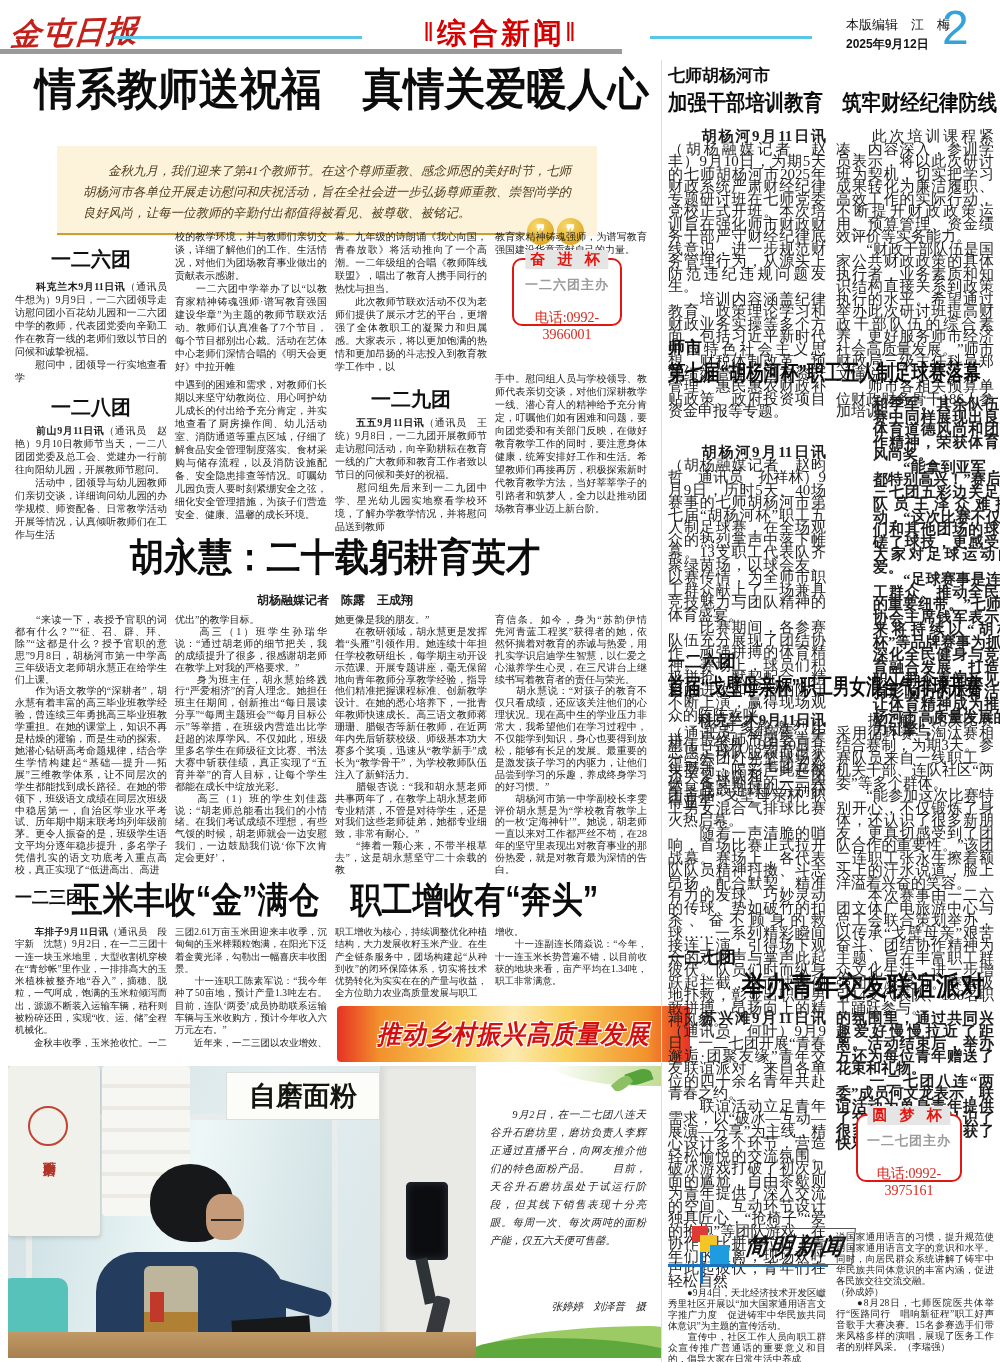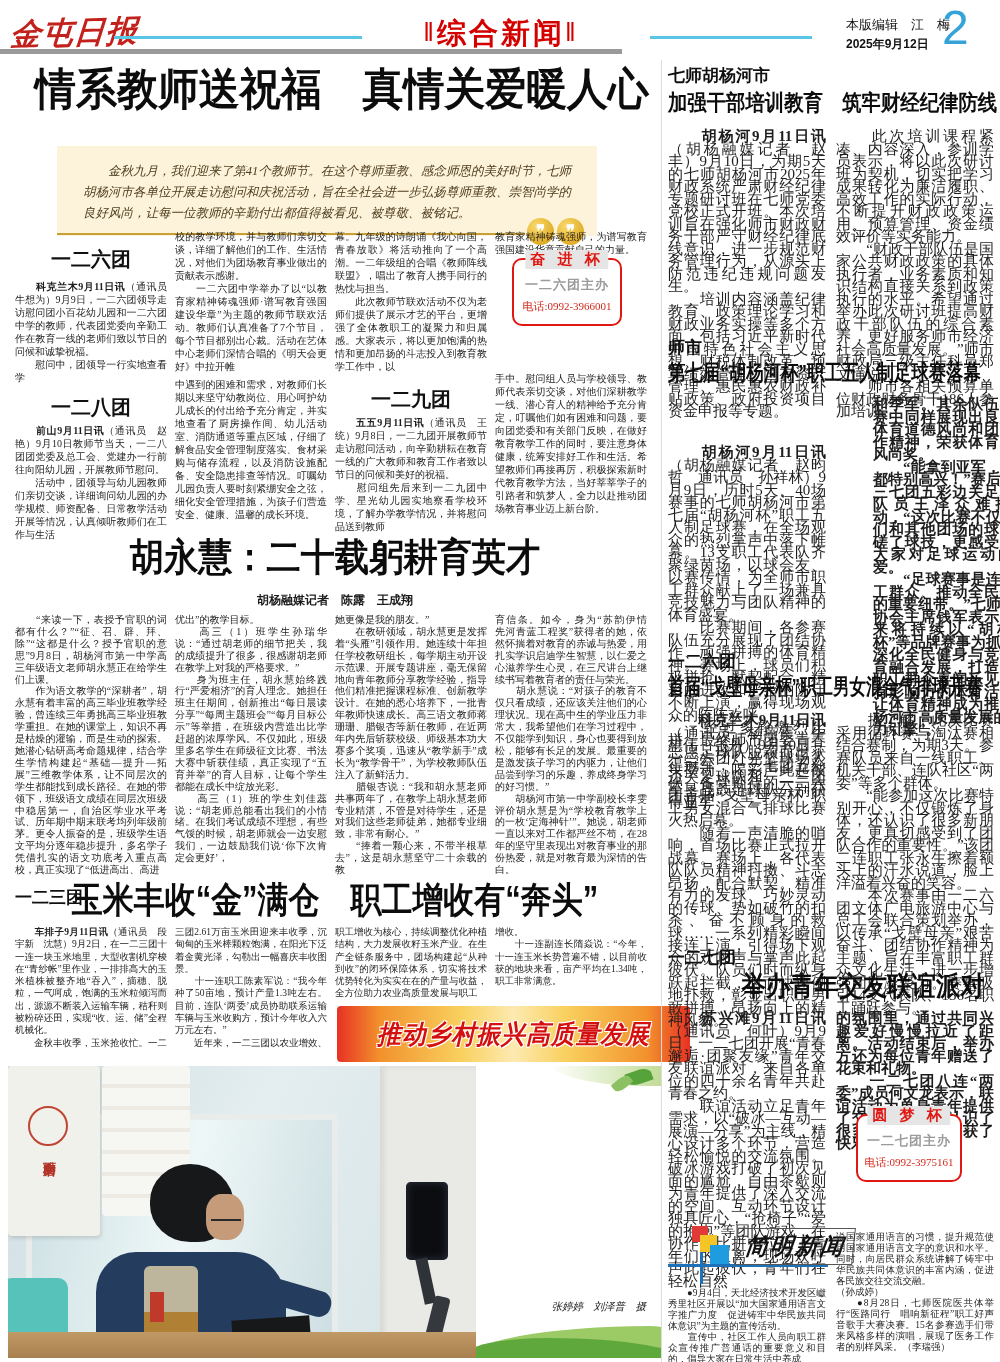--- a/index.html
+++ b/index.html
@@ -23,21 +23,21 @@
   .bigh>span{display:inline-block;}
   .rh{font-family:"Liberation Sans","DejaVu Sans",sans-serif;font-weight:900;color:#0c0c0c;white-space:nowrap;}
   .rh>span{display:inline-block;transform-origin:left center;}
   
   .prize{position:absolute;border:2px solid #e01812;border-radius:10px;text-align:center;background:#fff;}
   .prize .ptitle{position:absolute;top:-10px;left:50%;transform:translateX(-50%);background:#e5e5e5;
         padding:0 5px;color:#e01812;font-weight:900;font-size:15px;letter-spacing:4px;white-space:nowrap;
         font-family:"Liberation Sans",sans-serif;}
   .prize .phost{margin-top:16px;color:#9b9b9b;font-weight:700;font-size:13px;letter-spacing:1px;
         font-family:"Liberation Sans",sans-serif;}
-  .prize .pphone{margin-top:5px;color:#d42a1e;font-size:11px;}
+  .prize .pphone{margin-top:15px;color:#d42a1e;font-size:14px;}
   
   .cyan{background:#59c6e6;height:3px;}
   .grayrule{background:#9a9a9a;}
   .mast{font-style:italic;font-weight:900;font-size:31px;color:#c3221c;transform:rotate(-2deg) skewX(-6deg);
         letter-spacing:1px;}
   .secname{color:#d40000;font-weight:900;font-size:29px;letter-spacing:3px;
         font-family:"Liberation Sans",sans-serif;white-space:nowrap;}
   .secname .bars{font-size:26px;font-weight:400;position:relative;top:-2px;color:#d40000;}
   .pageno{font-family:"Liberation Sans",sans-serif;font-size:48px;color:#35a3d8;font-weight:400;}
   .edline{font-family:"Liberation Sans",sans-serif;font-weight:400;font-size:13px;color:#111;}
@@ -139,20 +139,21 @@
 </div>
 
 <div class="abs" style="left:8px;top:1066px;width:468px;height:292px;overflow:hidden;background:linear-gradient(115deg,#cfdde2,#e4eef0 45%,#d6e2e4);">
   <div class="abs" style="left:18px;top:48px;width:300px;height:244px;background:linear-gradient(100deg,#cde0e4,#eef7f7 50%,#cddee2);border:6px solid #e8eceb;"></div>
   <div class="abs" style="left:372px;top:0;width:96px;height:292px;background:#e9e9e5;box-shadow:inset 4px 0 6px rgba(0,0,0,.08);"></div>
   <div class="abs" style="left:0;top:0;width:92px;height:170px;background:#f1f1ec;border-radius:4px;box-shadow:1px 2px 4px rgba(0,0,0,.15);">
     <div class="abs" style="left:20px;top:40px;width:36px;height:36px;border:2px solid #c04433;border-radius:50%;"></div>
     <div class="abs" style="left:32px;top:86px;writing-mode:vertical-rl;color:#b23327;font-weight:700;font-size:13px;">磨面粉</div>
   </div>
   <div class="abs" style="left:94px;top:0;width:88px;height:150px;background:repeating-linear-gradient(180deg,#f6f6f2 0 18px,#eceae2 18px 22px);border-radius:4px;"></div>
+  <div class="abs" style="left:218px;top:6px;width:152px;height:46px;background:#fcfcf9;border:1px solid #ddd;text-align:center;line-height:46px;font-weight:900;font-size:27px;color:#15150f;">自磨面粉</div>
   <div class="abs" style="left:142px;top:98px;width:84px;height:78px;background:#17181a;border-radius:50% 55% 45% 50%;"></div>
   <div class="abs" style="left:198px;top:128px;width:38px;height:46px;background:#c69b79;border-radius:40%;"></div>
   <div class="abs" style="left:203px;top:144px;width:30px;height:9px;border-bottom:2px solid #2a2a2a;"></div>
   <div class="abs" style="left:88px;top:186px;width:190px;height:106px;background:#243d5f;border-radius:40px 50px 0 0;"></div>
   <div class="abs" style="left:250px;top:218px;width:74px;height:26px;background:#243d5f;transform:rotate(16deg);border-radius:12px;"></div>
   <div class="abs" style="left:398px;top:116px;width:42px;height:78px;background:#0c0d10;border-radius:5px;box-shadow:inset 0 0 10px #2c3340;"></div>
   <div class="abs" style="left:412px;top:192px;width:12px;height:46px;background:#2e3338;transform:rotate(-12deg);"></div>
   <div class="abs" style="left:420px;top:230px;width:16px;height:58px;background:#35393d;transform:rotate(14deg);border-radius:4px;"></div>
   <div class="abs" style="left:-6px;top:212px;width:66px;height:82px;background:#57c2ba;border-radius:10px 10px 14px 14px;"></div>
   <div class="abs" style="left:136px;top:200px;width:54px;height:92px;background:rgba(216,203,168,.85);border-radius:6px;">
@@ -160,20 +161,21 @@
     <div class="abs" style="left:6px;top:26px;width:14px;height:30px;background:#c0392b;"></div>
   </div>
   <div class="abs" style="left:224px;top:252px;width:78px;height:20px;background:#17181a;transform:rotate(-4deg);"></div>
   <div class="abs" style="left:0;top:266px;width:468px;height:26px;background:linear-gradient(#c09a66,#a87f4e);"></div>
 </div>
 
 <div class="abs" style="left:476px;top:1066px;width:186px;height:292px;background:#fff;overflow:hidden;">
   <div class="abs" style="right:-8px;top:-10px;width:120px;height:30px;background:linear-gradient(90deg,rgba(255,255,255,0),#bcd98e);border-radius:0 0 0 80%;"></div>
   <div class="abs" style="right:10px;top:4px;width:26px;height:14px;background:#57a33b;border-radius:0 50% 0 50%;transform:rotate(-20deg);"></div>
   <div class="abs" style="right:30px;top:12px;width:20px;height:11px;background:#8cc063;border-radius:0 50% 0 50%;transform:rotate(-40deg);"></div>
+  <div class="abs cap" style="left:14px;top:40px;width:156px;"><span>　　9月2日，在一二七团八连天谷升石磨坊里，磨坊负责人李辉正通过直播平台，向网友推介他们的特色面粉产品。</span><span>　　目前，天谷升石磨坊虽处于试运行阶段，但其线下销售表现十分亮眼。每周一次、每次两吨的面粉产能，仅五六天便可售罄。</span></div>
   <div class="abs capcredit" style="left:14px;top:234px;width:156px;">张婷婷　刘泽普　摄</div>
   <div class="abs" style="left:-10px;bottom:-14px;width:220px;height:46px;background:#9ccb66;border-radius:100% 20% 0 0 / 90% 40% 0 0;"></div>
   <div class="abs" style="left:-10px;bottom:-18px;width:220px;height:38px;background:#5ea83c;border-radius:60% 100% 0 0 / 70% 100% 0 0;"></div>
 </div>
 
 <div class="abs" style="left:661px;top:60px;width:1px;height:1302px;background:#ddd;"></div>
 <div class="rcol">
 
   <div class="abs kick" style="left:668px;top:64px;">七师胡杨河市</div>
   <div class="abs rh" style="left:668px;top:88px;font-size:22px;"><span style="transform:scaleX(.88);">加强干部培训教育　筑牢财经纪律防线</span></div>

